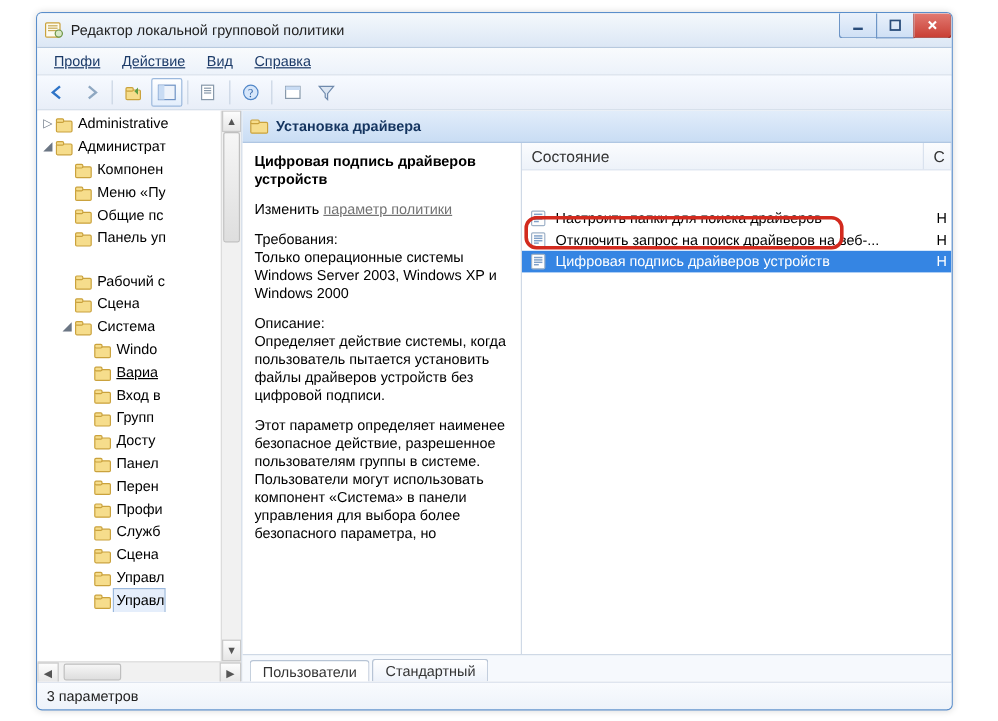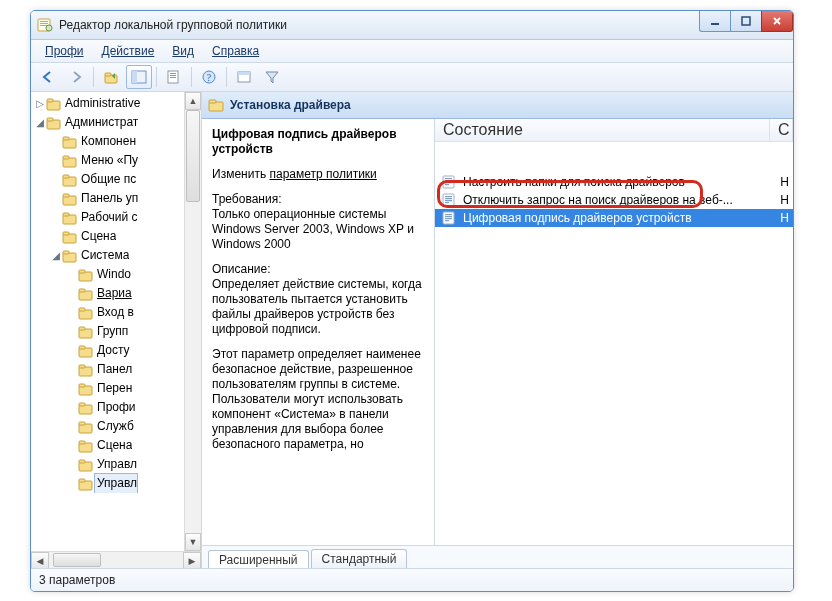--- a/index.html
+++ b/index.html
@@ -192,36 +192,36 @@
 
   .desc-pane {
     width:212px;
     border-right:1px solid #cfd9e6;
     padding:8px 10px 0 10px;
     font-size:12px;
     line-height:15px;
     overflow:hidden;
   }
   .desc-pane .title-setting { font-weight:700; margin-bottom:10px; }
-  .desc-pane a { color:#000000; text-decoration:underline; }
+  .desc-pane a { color:#737373; text-decoration:underline; }
   .desc-block { margin-bottom:10px; }
 
   .list-pane {
     flex:1;
     display:flex;
     flex-direction:column;
     overflow:hidden;
   }
   .list-header {
     height:22px;
     background:linear-gradient(#fbfcfe,#edf2f9);
     border-bottom:1px solid #d9e2ee;
     display:flex;
     align-items:center;
-    font-size:16px;
+    font-size:13px;
     color:#333;
     text-align:right;
   }
   .list-header .col { padding-left:8px; height:100%; display:flex; align-items:center; border-right:1px solid #d9e2ee;}
   .list-header .col1 { width: 360px; }
   .list-header .col2 { flex:0 0 14px; }
 
   .list-body { flex:1; position:relative; }
   .list-item {
     height:18px;
@@ -438,21 +438,21 @@
             <div class="tree-row" style="padding-left: 16px;">
               <span class="tree-tw"></span>
               <span class="tree-icn">
                 <svg width="16" height="16">
                   <rect x="1" y="5" width="13" height="9" rx="1" fill="#f6dd8c" stroke="#caa23d"></rect>
                   <rect x="1" y="3" width="6" height="3" rx="1" fill="#f6dd8c" stroke="#caa23d"></rect>
                 </svg>
               </span>
               <span class="tree-label">Панель уп</span>
             </div>
-            <div class="tree-row" style="padding-left: 16px;">
+            <div class="tree-row" style="padding-left: 16px; margin-top: 17px;">
               <span class="tree-tw"></span>
               <span class="tree-icn">
                 <svg width="16" height="16">
                   <rect x="1" y="5" width="13" height="9" rx="1" fill="#f6dd8c" stroke="#caa23d"></rect>
                   <rect x="1" y="3" width="6" height="3" rx="1" fill="#f6dd8c" stroke="#caa23d"></rect>
                 </svg>
               </span>
               <span class="tree-label">Рабочий с</span>
             </div>
             <div class="tree-row" style="padding-left: 16px;">
@@ -685,21 +685,21 @@
                 </span>
                 <span>Цифровая подпись драйверов устройств</span>
                 <span style="position:absolute;right:4px;">Н</span>
               </div>
               <div class="callout" style="left:2px; top:38px; width:260px; height:22px;"></div>
           </div>
         </div>
       </div>
 
       <div class="view-tabs">
-        <div class="view-tab active">Расширенный</div>
+        <div class="view-tab active">Пользователи</div>
         <div class="view-tab">Стандартный</div>
       </div>
     </div>
   </div>
 
   <div class="statusbar">
     <span>3 параметров</span>
   </div>
 </div>
 

